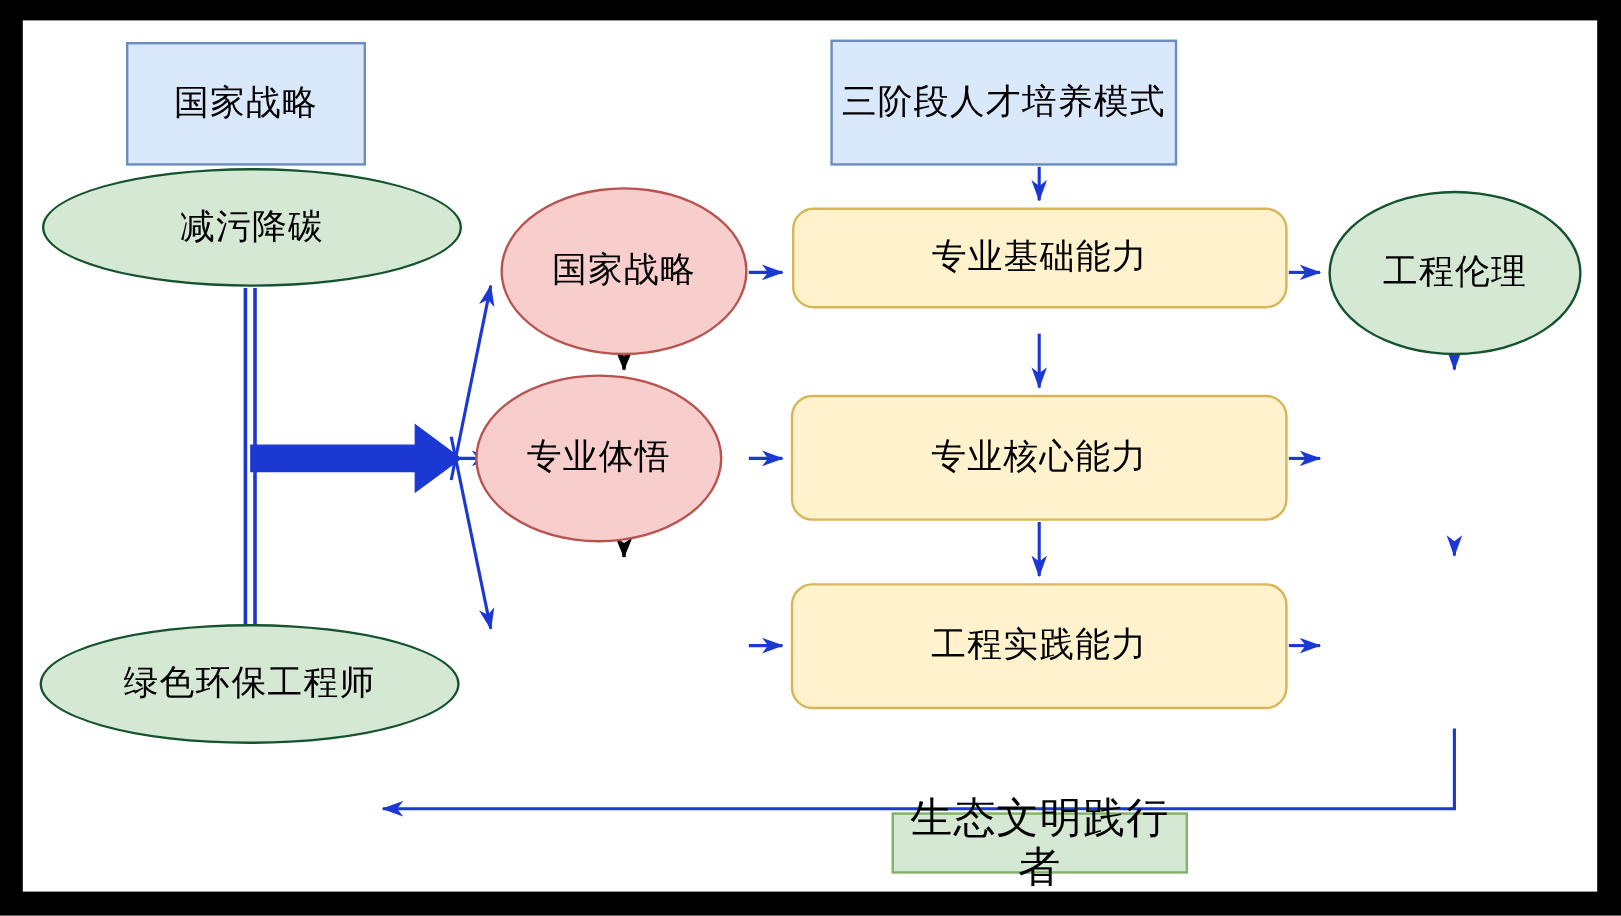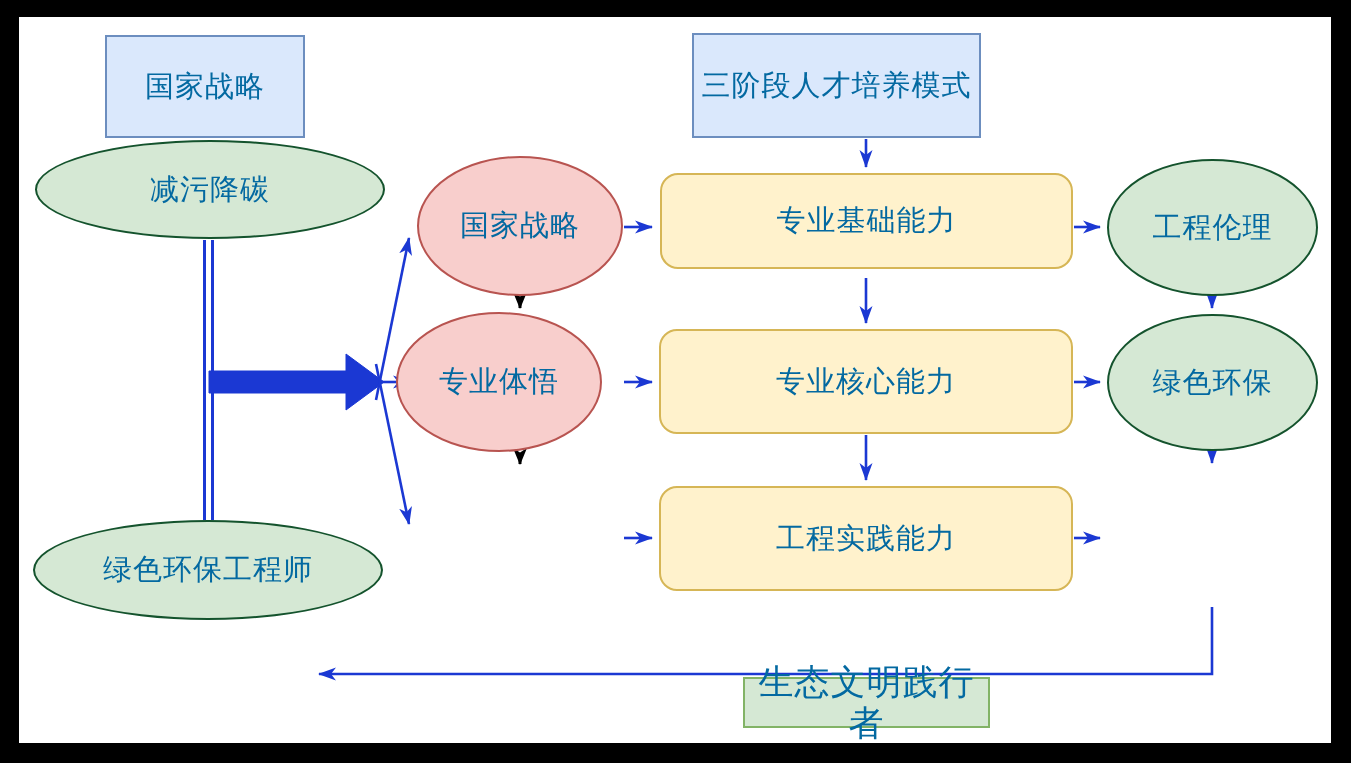--- a/index.html
+++ b/index.html
@@ -16,21 +16,21 @@
     background: #ffffff;
   }
   .arrows-layer {
     position: absolute; left: 0; top: 0;
     width: 1351px; height: 763px; z-index: 1;
   }
   .node {
     position: absolute; z-index: 2;
     display: flex; align-items: center; justify-content: center;
     box-sizing: border-box;
-    font-size: 29px; color: #0369a1;
+    font-size: 29px; color: #000000;
     text-align: center; line-height: 1.15;
     letter-spacing: 1px;
   }
   .rect-blue   { background: #dae8fc; border: 2px solid #6c8ebf; }
   .ellipse-green { background: #d5e8d4; border: 2px solid #14532d; border-radius: 50%; }
   .ellipse-red { background: #f8cecc; border: 2px solid #b85450; border-radius: 50%; }
   .round-yellow { background: #fff2cc; border: 2px solid #d6b656; border-radius: 18px; }
   .rect-green-label { background: #d5e8d4; border: 2px solid #82b366; font-size: 35px; }
 </style>
 </head>
@@ -84,28 +84,27 @@
 
   <div class="node rect-blue" style="left:692px;top:33px;width:289px;height:105px">三阶段人才培养模式</div>
 
   <div class="node ellipse-green" style="left:35px;top:140px;width:350px;height:99px">减污降碳</div>
 
   <div class="node ellipse-red" style="left:417px;top:156px;width:206px;height:140px">国家战略</div>
 
   <div class="node ellipse-red" style="left:396px;top:312px;width:206px;height:140px">专业体悟</div>
 
 
-  <div class="node round-yellow" style="left:660px;top:173px;width:413px;height:96px">专业基础能力</div>
+  <div class="node round-yellow" style="left:660px;top:173px;width:413px;height:84px">专业基础能力</div>
 
   <div class="node round-yellow" style="left:659px;top:329px;width:414px;height:105px">专业核心能力</div>
 
   <div class="node round-yellow" style="left:659px;top:486px;width:414px;height:105px">工程实践能力</div>
 
   <div class="node ellipse-green" style="left:1107px;top:159px;width:211px;height:137px">工程伦理</div>
 
-  <div class="node ellipse-green" style="left:1107px;top:314px;width:211px;height:137px">绿色环保</div>
 
 
   <div class="node ellipse-green" style="left:33px;top:520px;width:350px;height:100px">绿色环保工程师</div>
 
 
   <div class="node rect-green-label" style="left:743px;top:677px;width:247px;height:51px">生态文明践行者</div>
 </div>
 
 </body></html>

